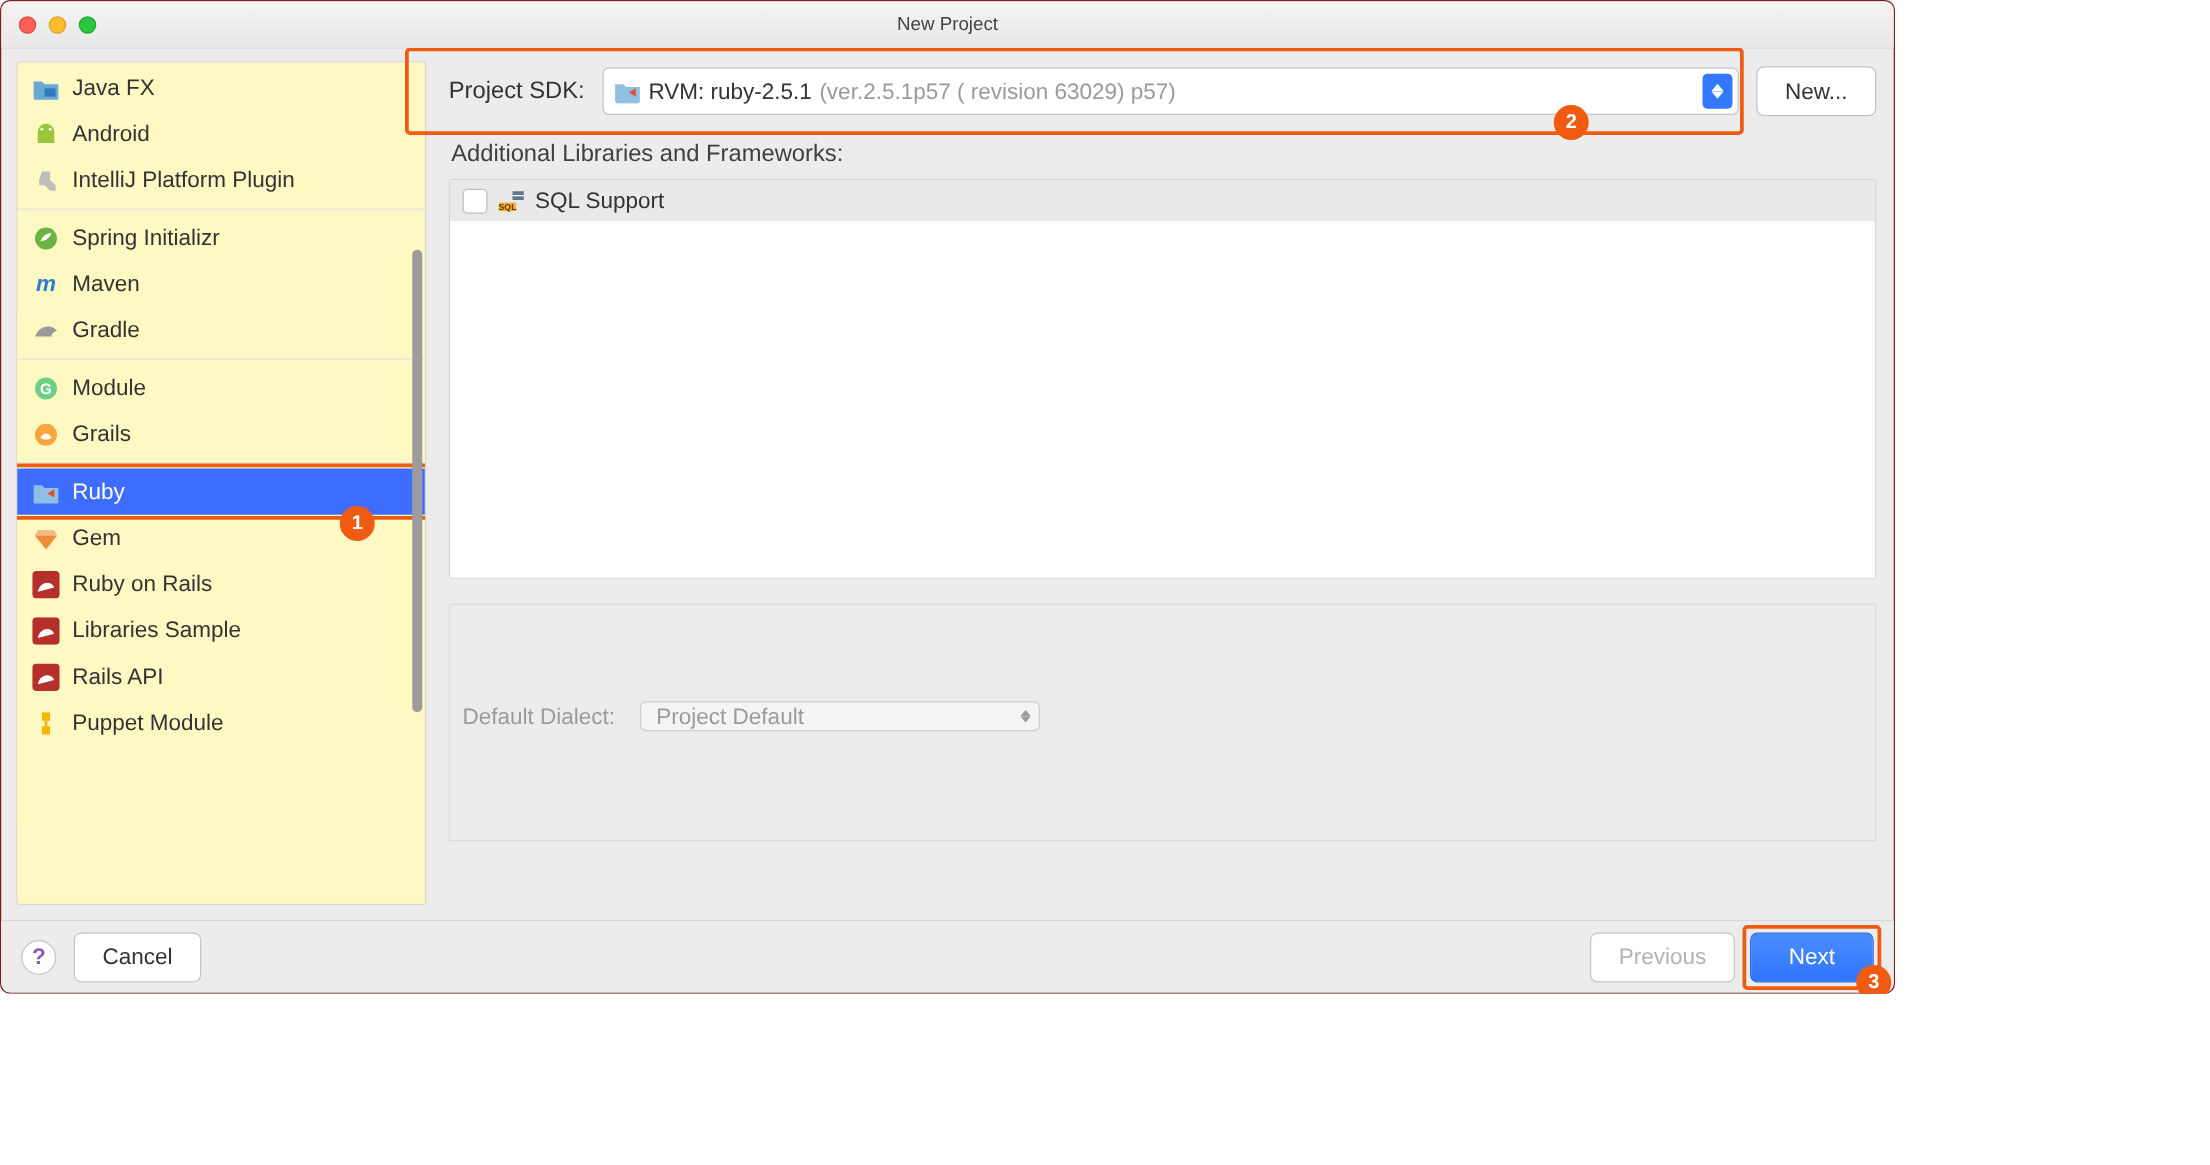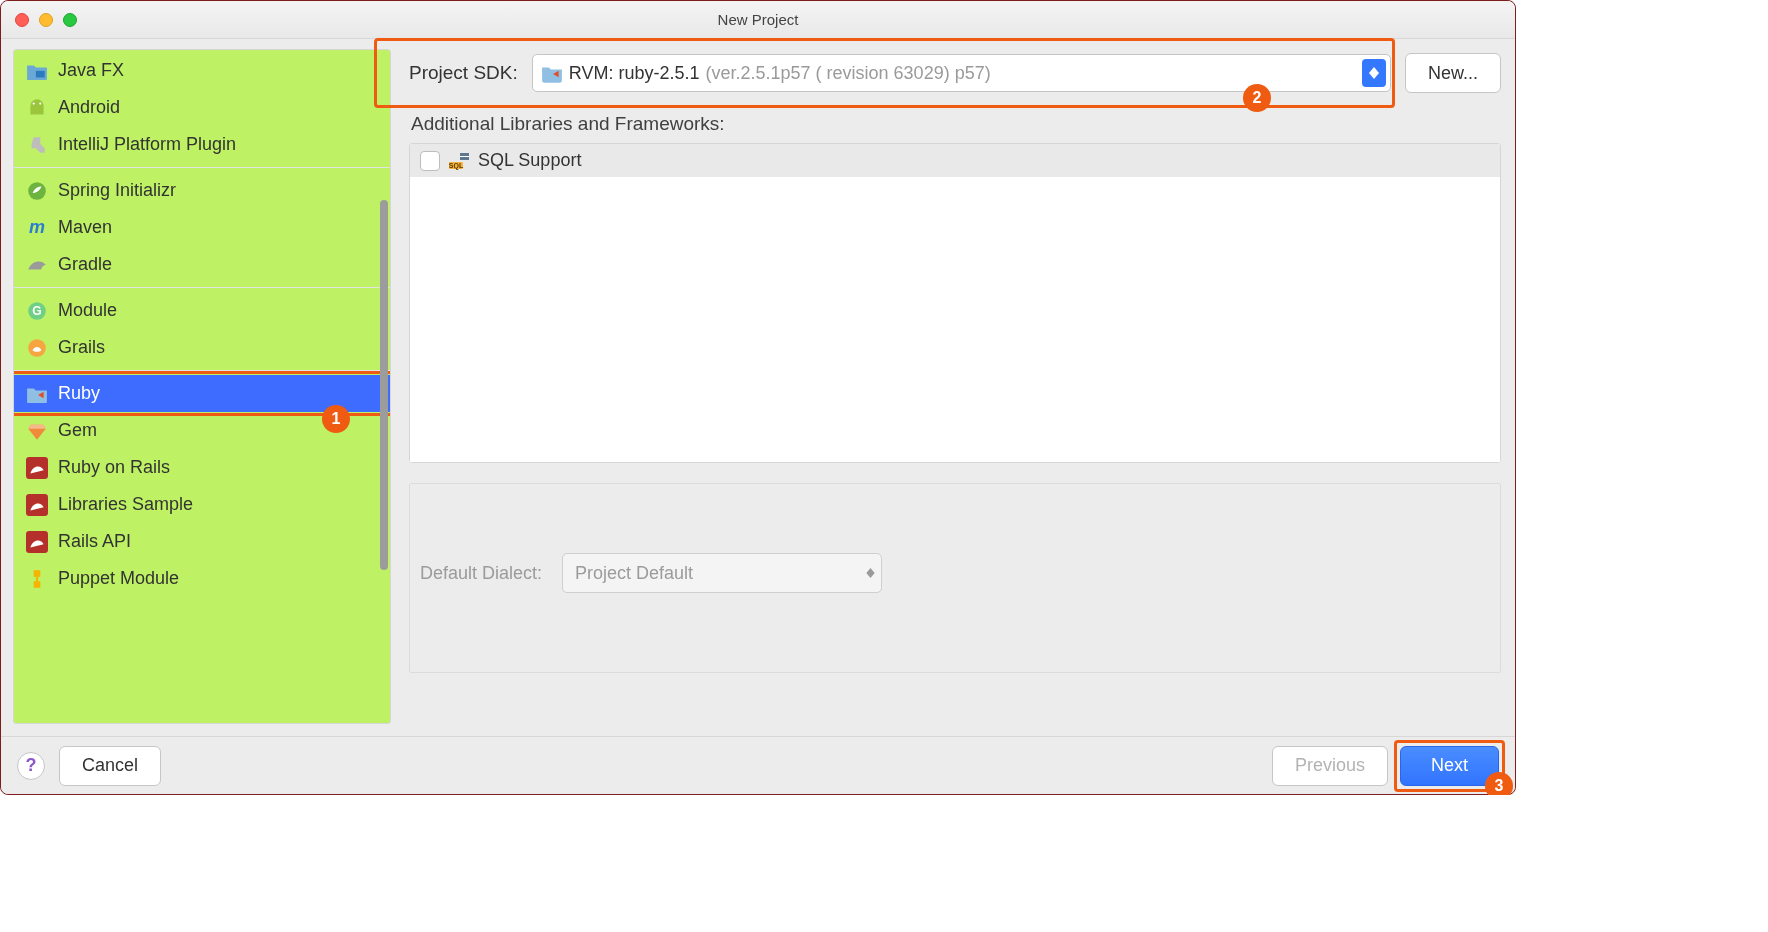--- a/index.html
+++ b/index.html
@@ -39,22 +39,22 @@
   .title {
     position: absolute; left: 0; right: 0; text-align: center;
     font-size: 15px; color: #444; font-weight: 400;
   }
   .body {
     flex: 1;
     display: flex;
     min-height: 0;
   }
   .sidebar {
-    width: 378px;
-    background: #bef264;
+    width: 328px;
+    background: #fef9c3;
     border: 1px solid #d6d6d6;
     border-radius: 3px;
     margin: 10px 0 12px 12px;
     overflow-y: auto;
     position: relative;
   }
   .sidebar-inner { padding: 2px 0; }
   .sb-item {
     display: flex; align-items: center;
     padding: 8px 10px 8px 12px;
@@ -111,21 +111,21 @@
     width: 20px; height: 20px; border: 1px solid #bdbdbd; border-radius: 4px;
     background: #fff;
   }
   .dialect-panel {
     margin-top: 20px; background: #ececec; border-top: 1px solid #dcdcdc;
     padding: 20px 10px 30px 10px; display:flex; align-items:center; gap:20px;
     border: 1px solid #dcdcdc; border-radius: 2px;
     min-height: 190px;
   }
   .dialect-combo {
-    width: 320px; height: 40px; border: 1px solid #cfcfcf; border-radius: 5px;
+    width: 320px; height: 24px; border: 1px solid #cfcfcf; border-radius: 5px;
     background: #f4f4f4; display:flex; align-items:center; padding:0 26px 0 12px;
     color: #9b9b9b; font-size: 18px; position: relative;
   }
   .dim-label { font-size: 18px; color: #9b9b9b; text-align: center; }
   .small-arrows { position:absolute; right:6px; display:flex; flex-direction:column; align-items:center; gap:0;}
   .small-arrows svg { width:9px; height:5px; }
   .footer {
     height: 58px; border-top: 1px solid #d7d7d7;
     display: flex; align-items: center; padding: 0 16px;
     background: #ececec;

